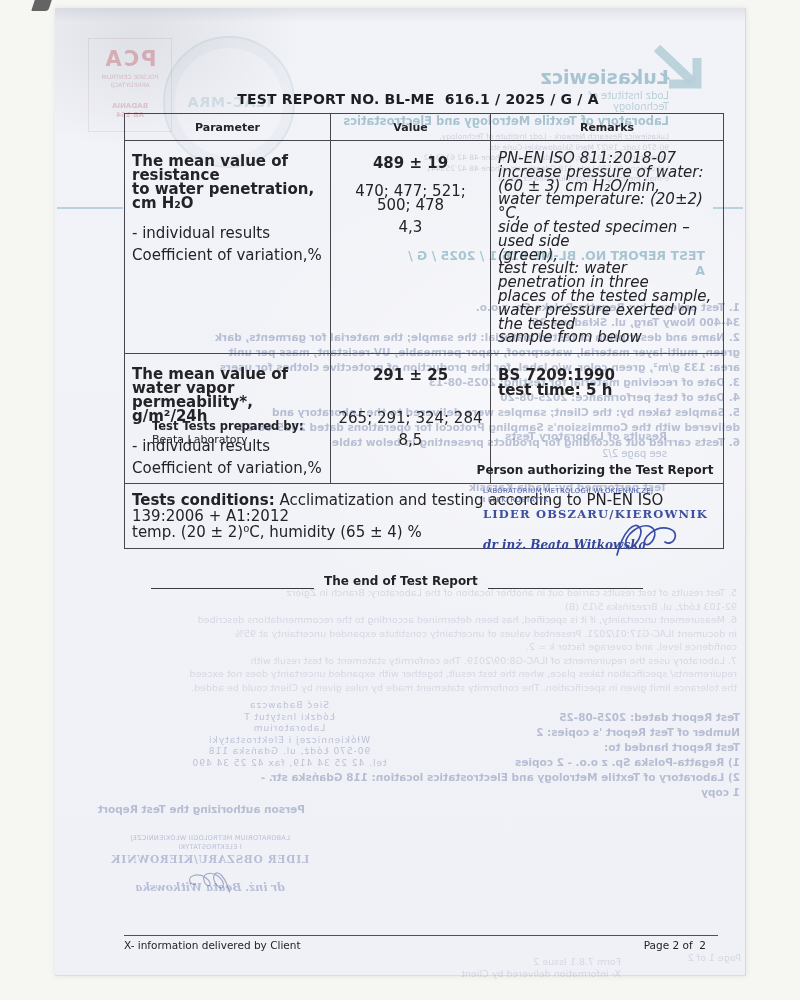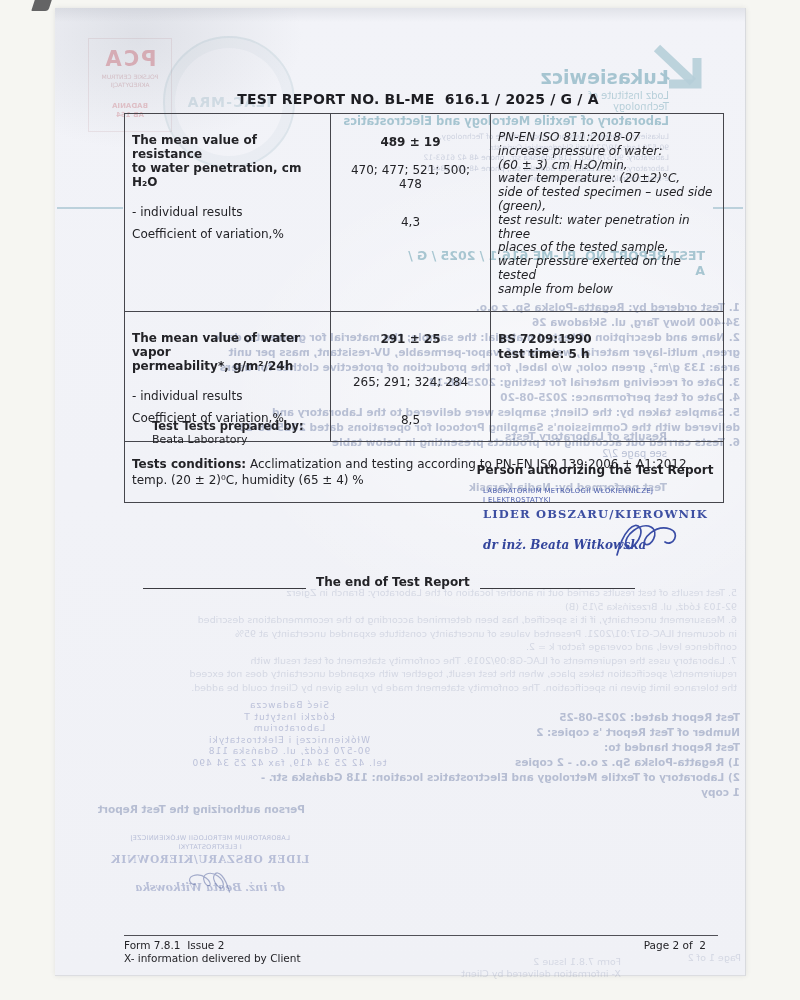--- a/index.html
+++ b/index.html
@@ -71,30 +71,30 @@
   #footer-mirror2{left:606px;top:944px;width:80px;font-size:9.5px;}
 
   
   .front{position:absolute;z-index:1;}
 
   #report-title{left:0;right:0;top:83px;text-align:center;padding-left:36px;
     font-size:14px;font-weight:bold;letter-spacing:.2px;color:#1d1d22;}
 
   #results-table{left:69px;top:105px;width:600px;border-collapse:collapse;table-layout:fixed;}
   #results-table td,#results-table th{border:1.5px solid #46464c;vertical-align:top;
-    font-size:12px;padding:14px 7px;background:transparent;}
+    font-size:15px;padding:8px 7px;background:transparent;}
   #results-table th{height:26px;vertical-align:middle;font-size:11px;text-align:center;padding:0;}
   .col-p{width:206px;} .col-v{width:160px;} .col-r{width:233px;}
   .row1{height:141px;} .row2{height:90px;} .rowc{height:37px;border-radius:12px;}
   .pname{font-weight:bold;margin-top:5px;line-height:14px;}
   .pind{margin-top:16px;line-height:14px;}
   .pcv{margin-top:8px;line-height:14px;}
   .vmean{font-weight:bold;text-align:center;margin-top:7px;line-height:14px;}
   .vind{text-align:center;margin-top:14px;line-height:14px;}
-  .vcv{text-align:center;margin-top:24px;line-height:14px;}
+  .vcv{text-align:center;margin-top:8px;line-height:14px;}
   .vind2{text-align:center;margin-top:29px;line-height:14px;}
   .rbody1{margin-top:3px;line-height:13.8px;font-style:italic;}
   .rstd2{font-weight:bold;margin-top:6px;line-height:15px;}
   .rbody2{line-height:15px;font-weight:bold;}
   .cond{line-height:16px;padding-top:4px;}
   .cond b{font-weight:bold;}
 
   #prepared{left:97px;top:411px;}
   #prepared-label{font-weight:bold;font-size:11.5px;line-height:14px;}
   #prepared-name{font-size:11px;line-height:14px;}
@@ -103,21 +103,21 @@
     font-size:12px;font-weight:bold;white-space:nowrap;}
 
   #stamp{left:428px;top:479px;width:272px;color:#4355a6;}
   #stamp .st1{font-size:6.8px;line-height:9px;letter-spacing:.4px;color:#4a5cab;}
   #stamp .st2{font-size:11.5px;font-weight:bold;letter-spacing:1.2px;margin-top:2px;
     font-family:"DejaVu Serif","Liberation Serif",serif;color:#3d4fa2;}
   #stamp .st3{font-size:12px;font-style:italic;font-weight:bold;margin-top:17px;
     font-family:"DejaVu Serif","Liberation Serif",serif;color:#33459c;}
   #signature{position:absolute;left:128px;top:30px;width:82px;height:46px;}
 
-  #end-line{left:88px;top:566px;width:492px;display:flex;align-items:center;}
+  #end-line{left:96px;top:566px;width:492px;display:flex;align-items:flex-start;}
   .end-rule{border-bottom:1.2px solid #3a3a40;height:14px;}
   #end-rule-left{width:168px;}
   #end-rule-right{width:160px;}
   #end-label{font-size:12px;font-weight:bold;padding:0 10px;white-space:nowrap;}
 
   #footer{left:69px;top:927px;width:594px;border-top:1.5px solid #515157;padding-top:3px;}
   #footer-form{font-size:10.5px;line-height:13px;}
   #footer-note{font-size:10.5px;line-height:13px;}
   #footer-page{position:absolute;right:12px;top:3px;font-size:10.5px;}
 </style>
@@ -210,20 +210,25 @@
 
   <div id="report-title" class="front pre">TEST REPORT NO. BL-ME  616.1 / 2025 / G / A</div>
 
   <table id="results-table" class="front">
     <colgroup>
         <col class="col-p">
         <col class="col-v">
         <col class="col-r">
       </colgroup>
     <tbody>
+        <tr>
+      <th>Parameter</th>
+      <th>Value</th>
+      <th>Remarks</th>
+    </tr>
     <tr class="row1">
       <td>
         <div class="pname preline">The mean value of resistance
 to water penetration, cm H₂O</div>
         <div class="pind">- individual results</div>
         <div class="pcv">Coefficient of variation,%</div>
       </td>
       <td>
         <div class="vmean">489 ± 19</div>
         <div class="vind">470; 477; 521; 500; 478</div>
@@ -283,18 +288,17 @@
     <div class="st3">dr inż. Beata Witkowska</div>
   </div>
 
   <div id="end-line" class="front">
     <div id="end-rule-left" class="end-rule"></div>
     <div id="end-label">The end of Test Report</div>
     <div id="end-rule-right" class="end-rule"></div>
   </div>
 
   <div id="footer" class="front">
-    <div id="footer-form" class="pre">Form 7.8.1  Issue 2</div>
     <div id="footer-note">X- information delivered by Client</div>
     <div id="footer-page" class="pre">Page 2 of  2</div>
   </div>
 
 </div>
 
 </body></html>

